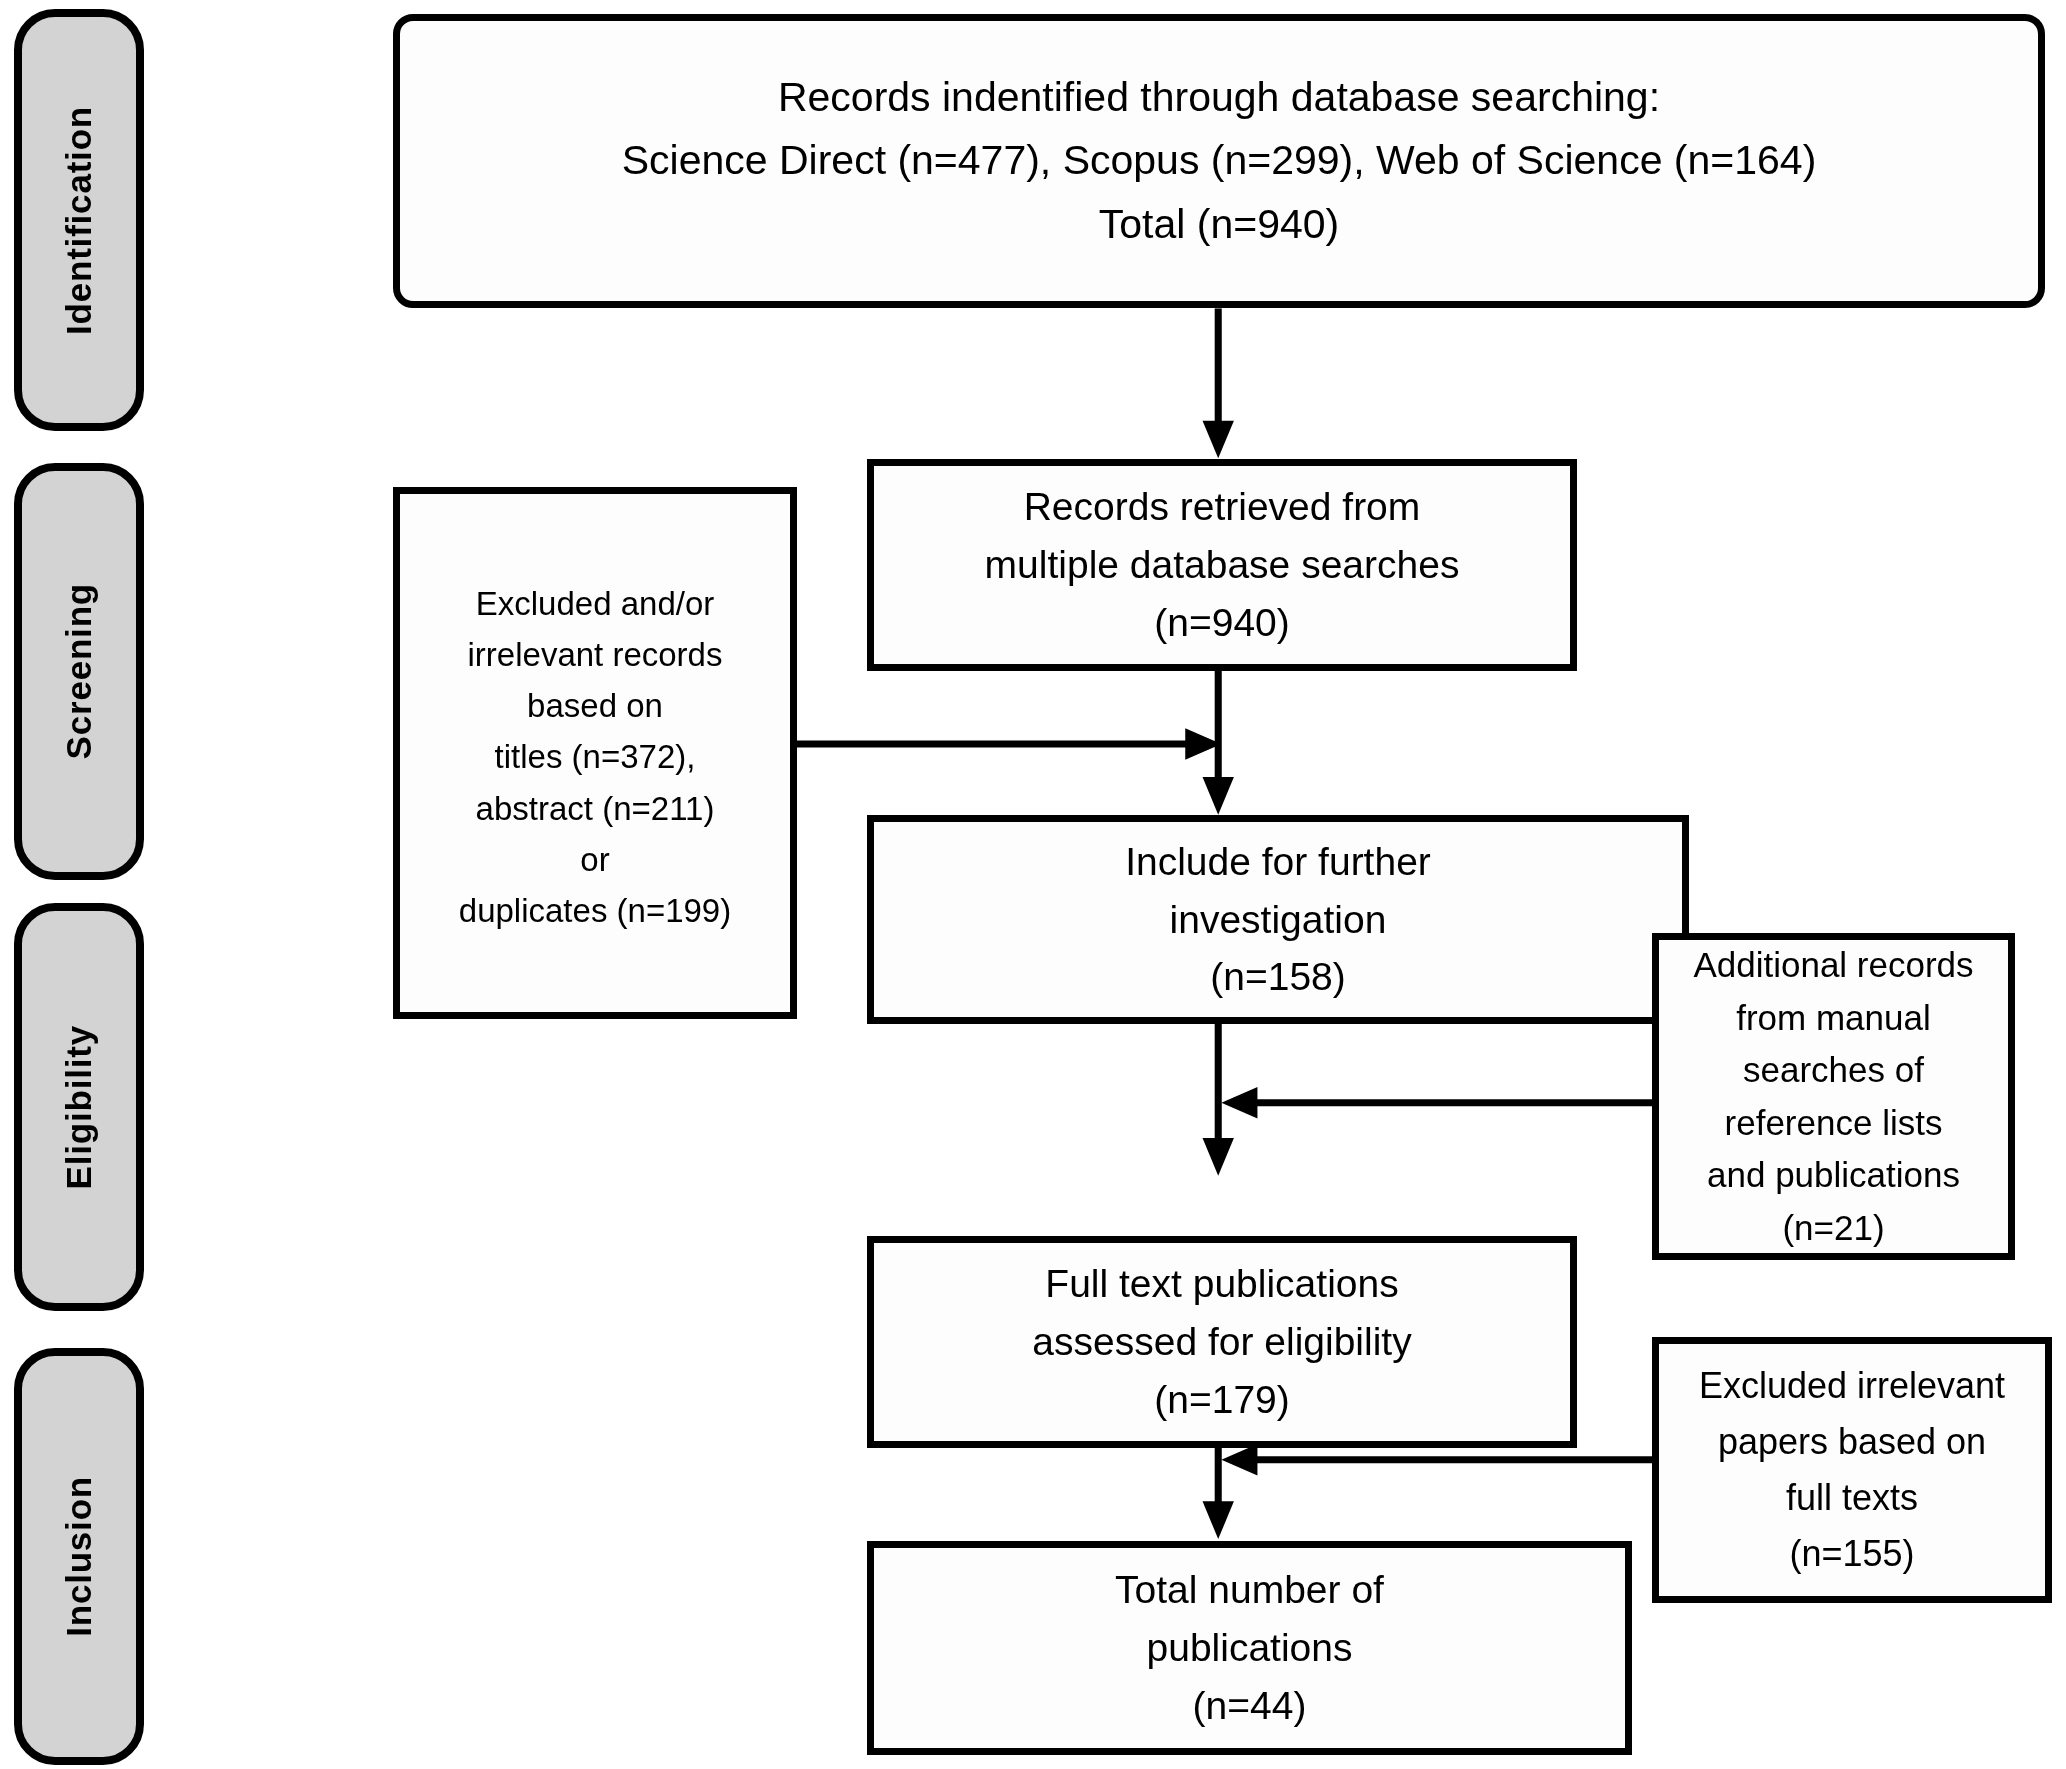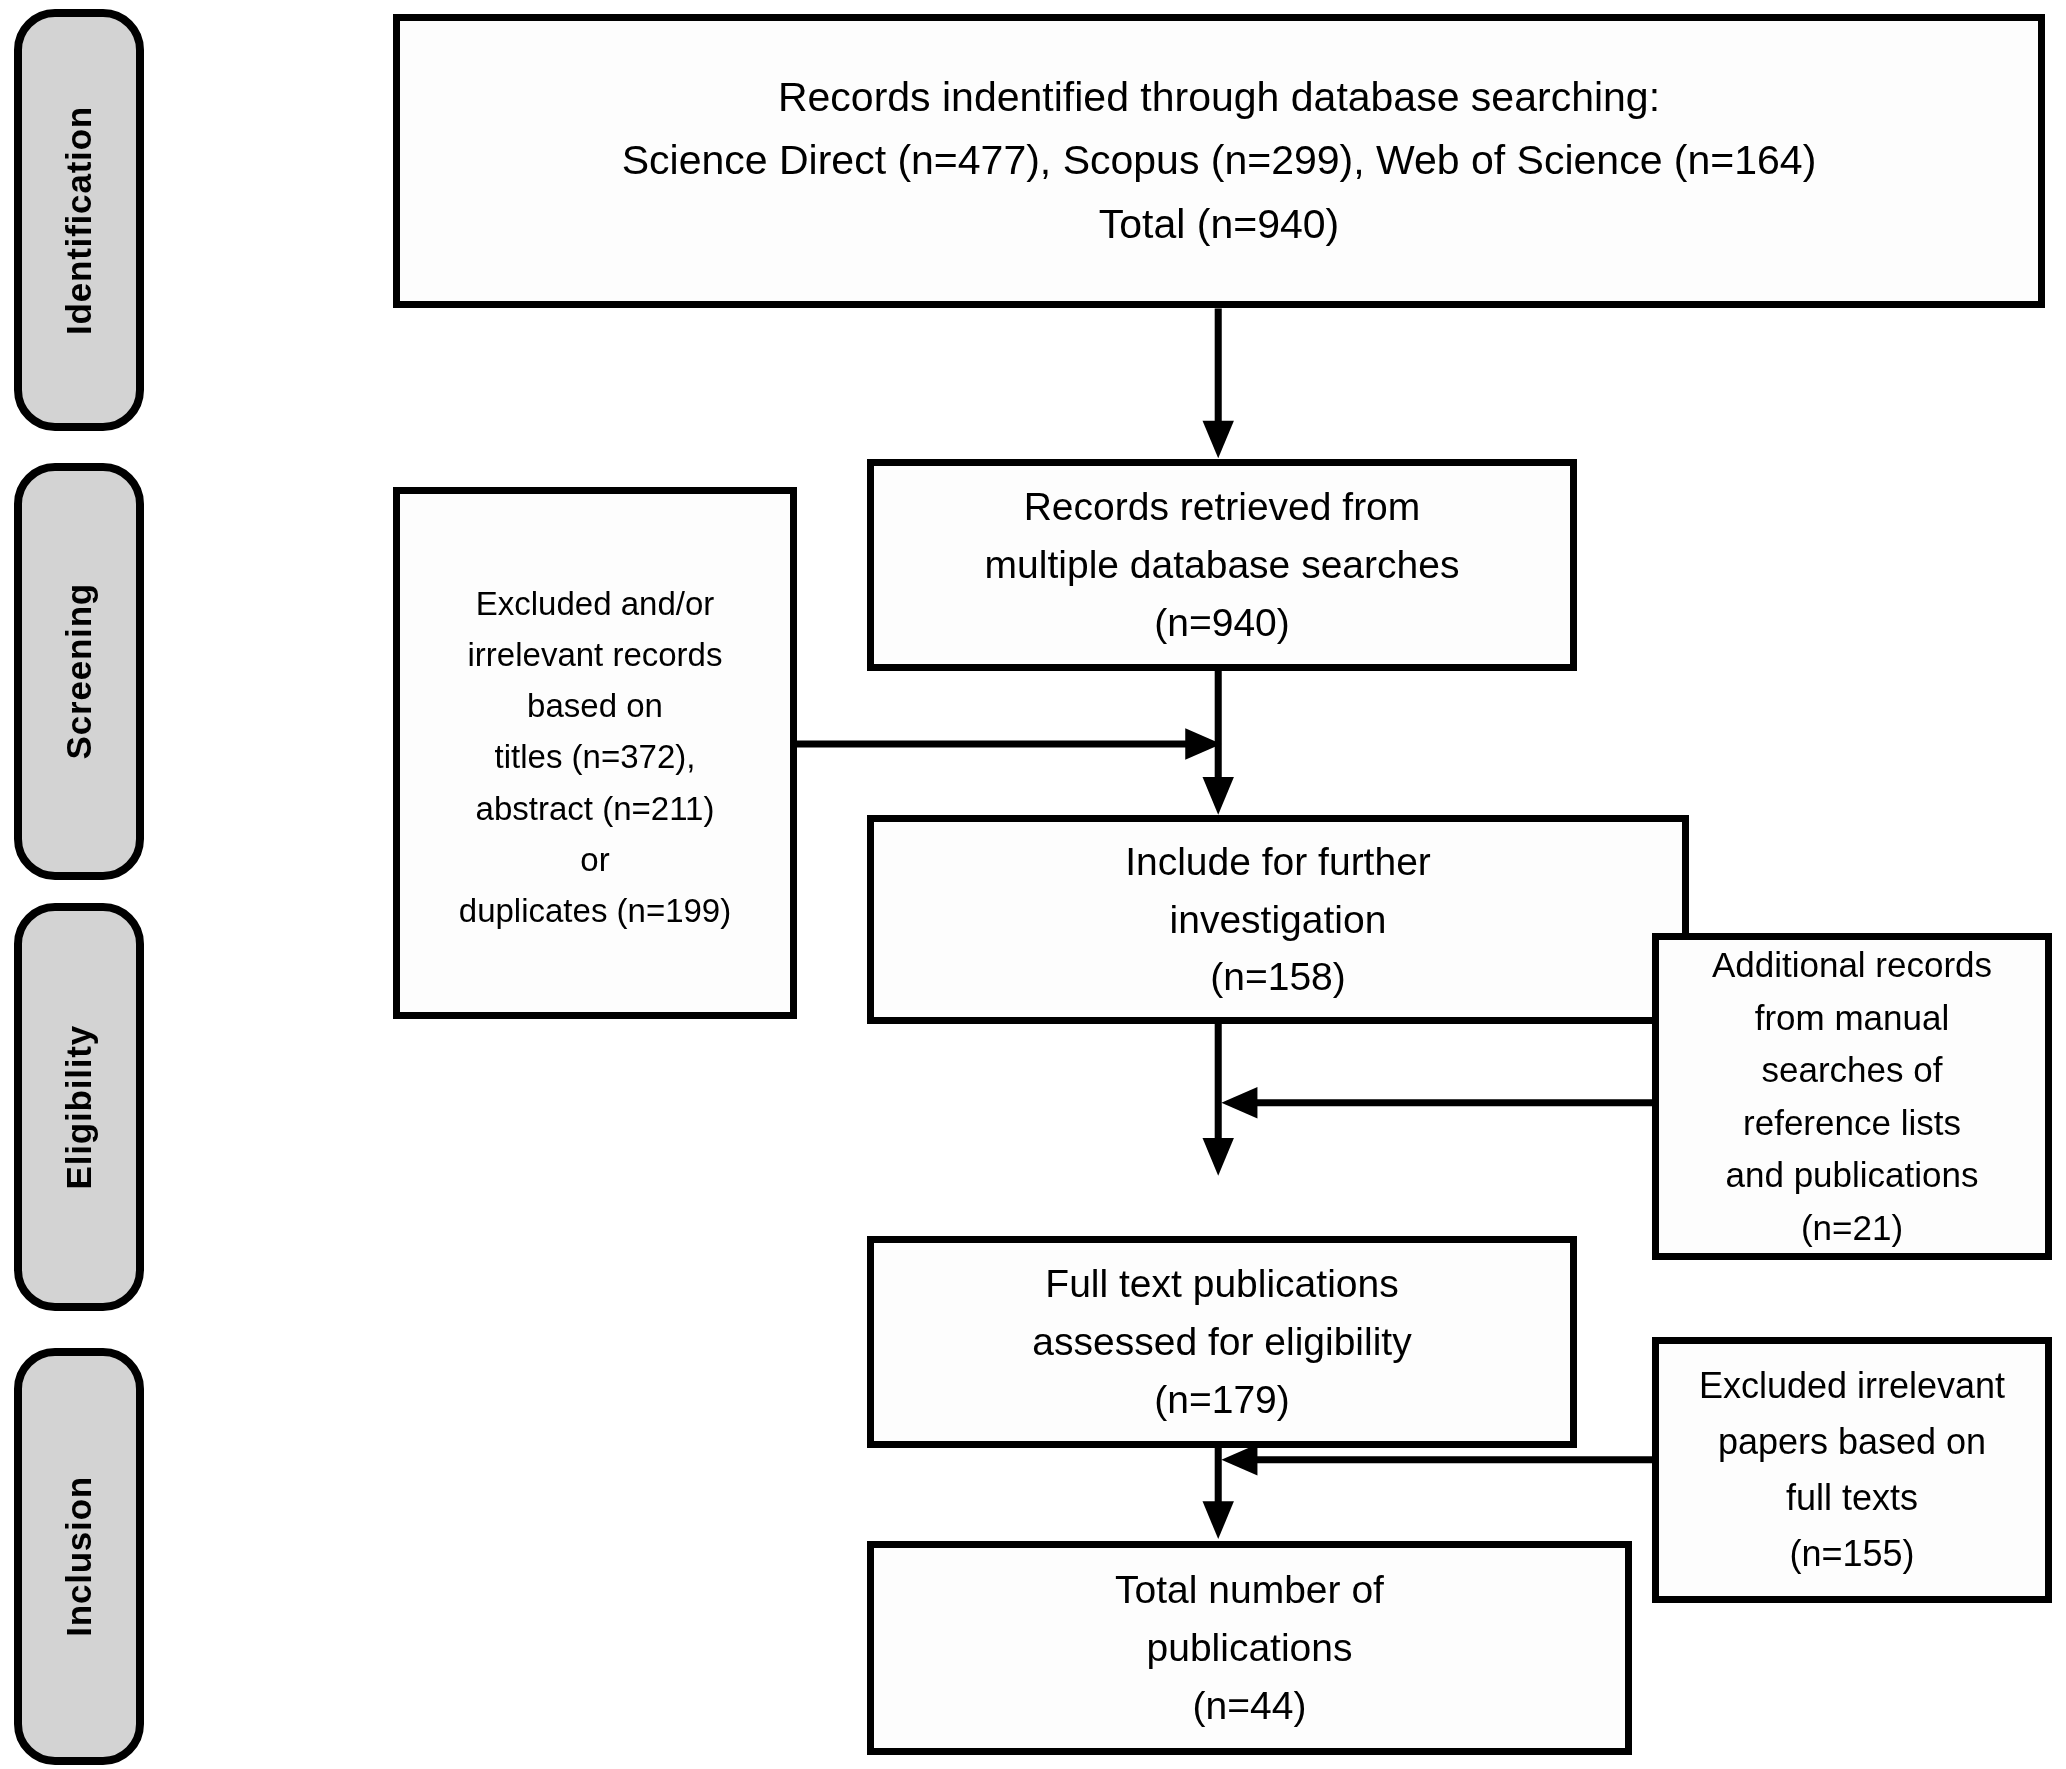--- a/index.html
+++ b/index.html
@@ -55,27 +55,27 @@
     text-align: center;
     z-index: 2;
   }
   .node-text {
     white-space: pre-line;
     font-size: 39px;
     line-height: 1.48;
     color: var(--text, #000000);
     padding: 0 9.4px;
   }
-  .node--identified  { left: 393px;  top: 14px;   width: 1652px; height: 294px; }
+  .node--identified  { left: 393px;  top: 14px;   width: 1652px; height: 294px; border-radius: 20px; }
   .node--identified .node-text { font-size: 41px; line-height: 1.55; }
   .node--retrieved   { left: 867px; top: 459px;  width: 710px;  height: 212px; }
   .node--excluded-screening { left: 393px; top: 487px; width: 404px; height: 532px; }
   .node--excluded-screening .node-text { font-size: 33px; line-height: 1.55; margin-top: 8px; }
   .node--include     { left: 867px; top: 815px; width: 822px;  height: 209px; }
-  .node--additional  { left: 1652px; top: 933px; width: 400px;  height: 327px; }
+  .node--additional  { left: 1652px; top: 933px; width: 363px;  height: 327px; }
   .node--additional .node-text { font-size: 35px; line-height: 1.5; }
   .node--fulltext    { left: 867px; top: 1236px; width: 710px;  height: 212px; }
   .node--excluded-fulltext { left: 1652px; top: 1337px; width: 400px; height: 266px; }
   .node--excluded-fulltext .node-text { font-size: 36px; line-height: 1.55; }
   .node--total       { left: 867px; top: 1541px; width: 765px;  height: 214px; }
 
   
   svg.connectors {
     position: absolute;
     left: 0;

